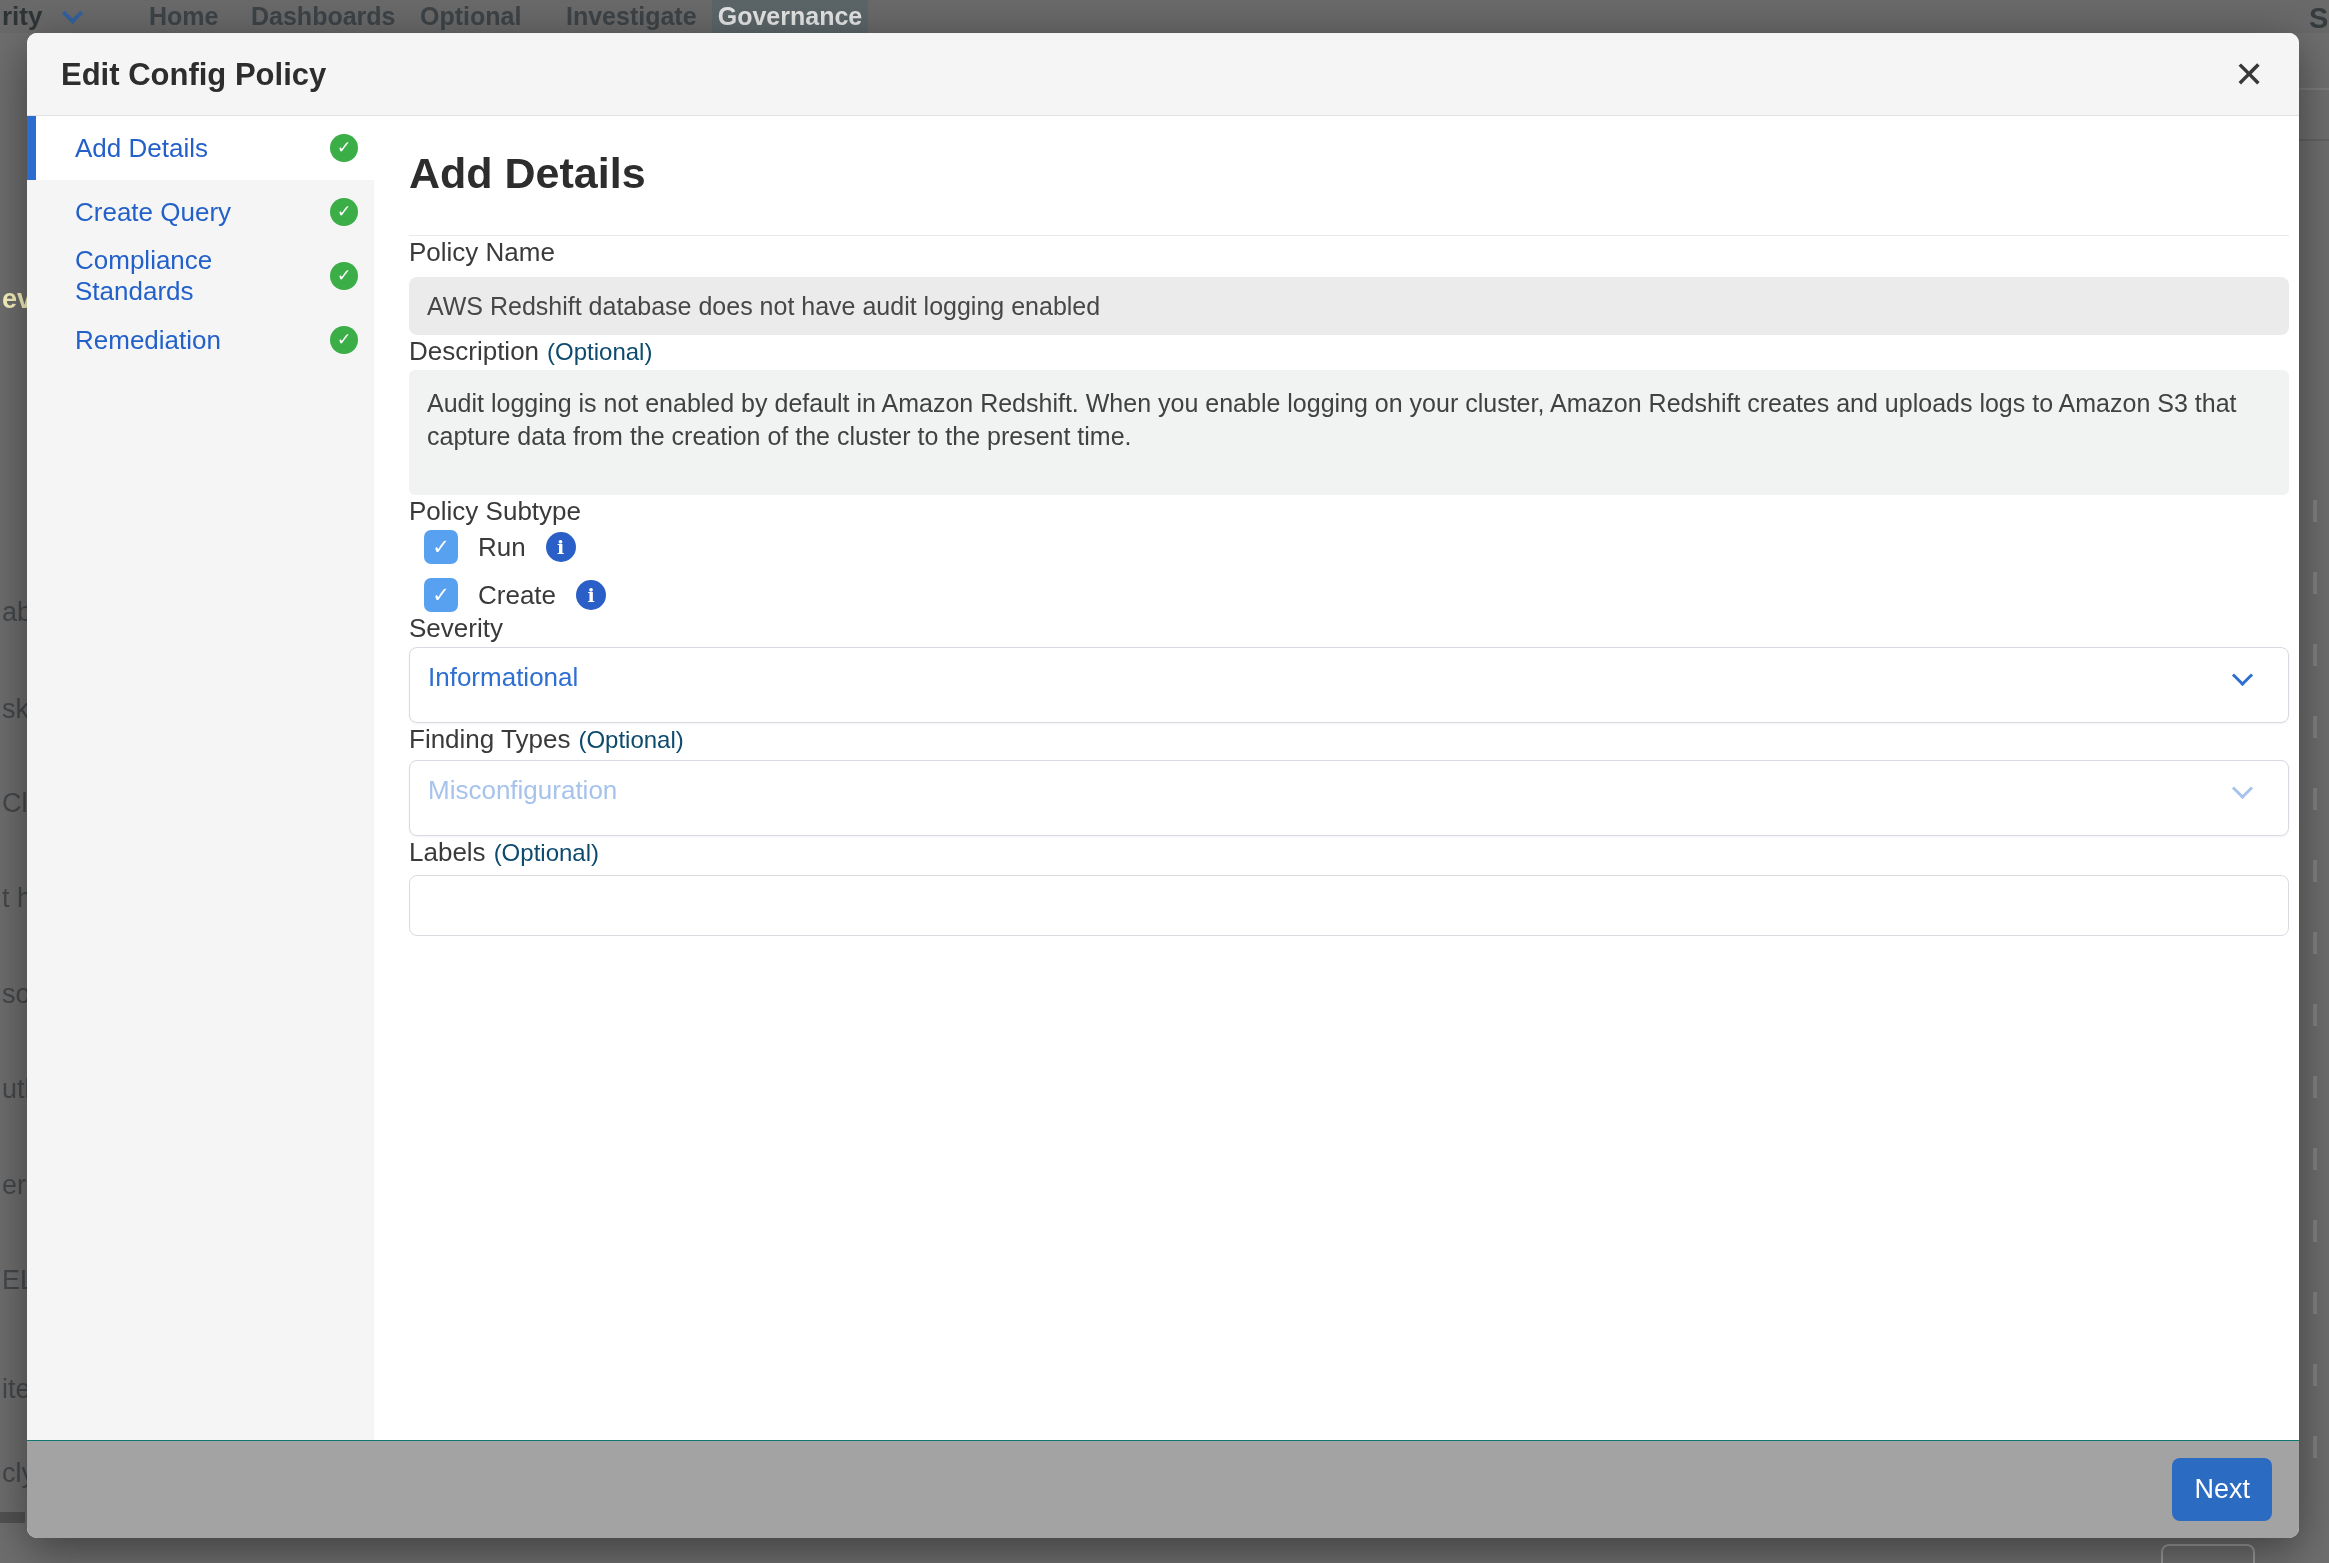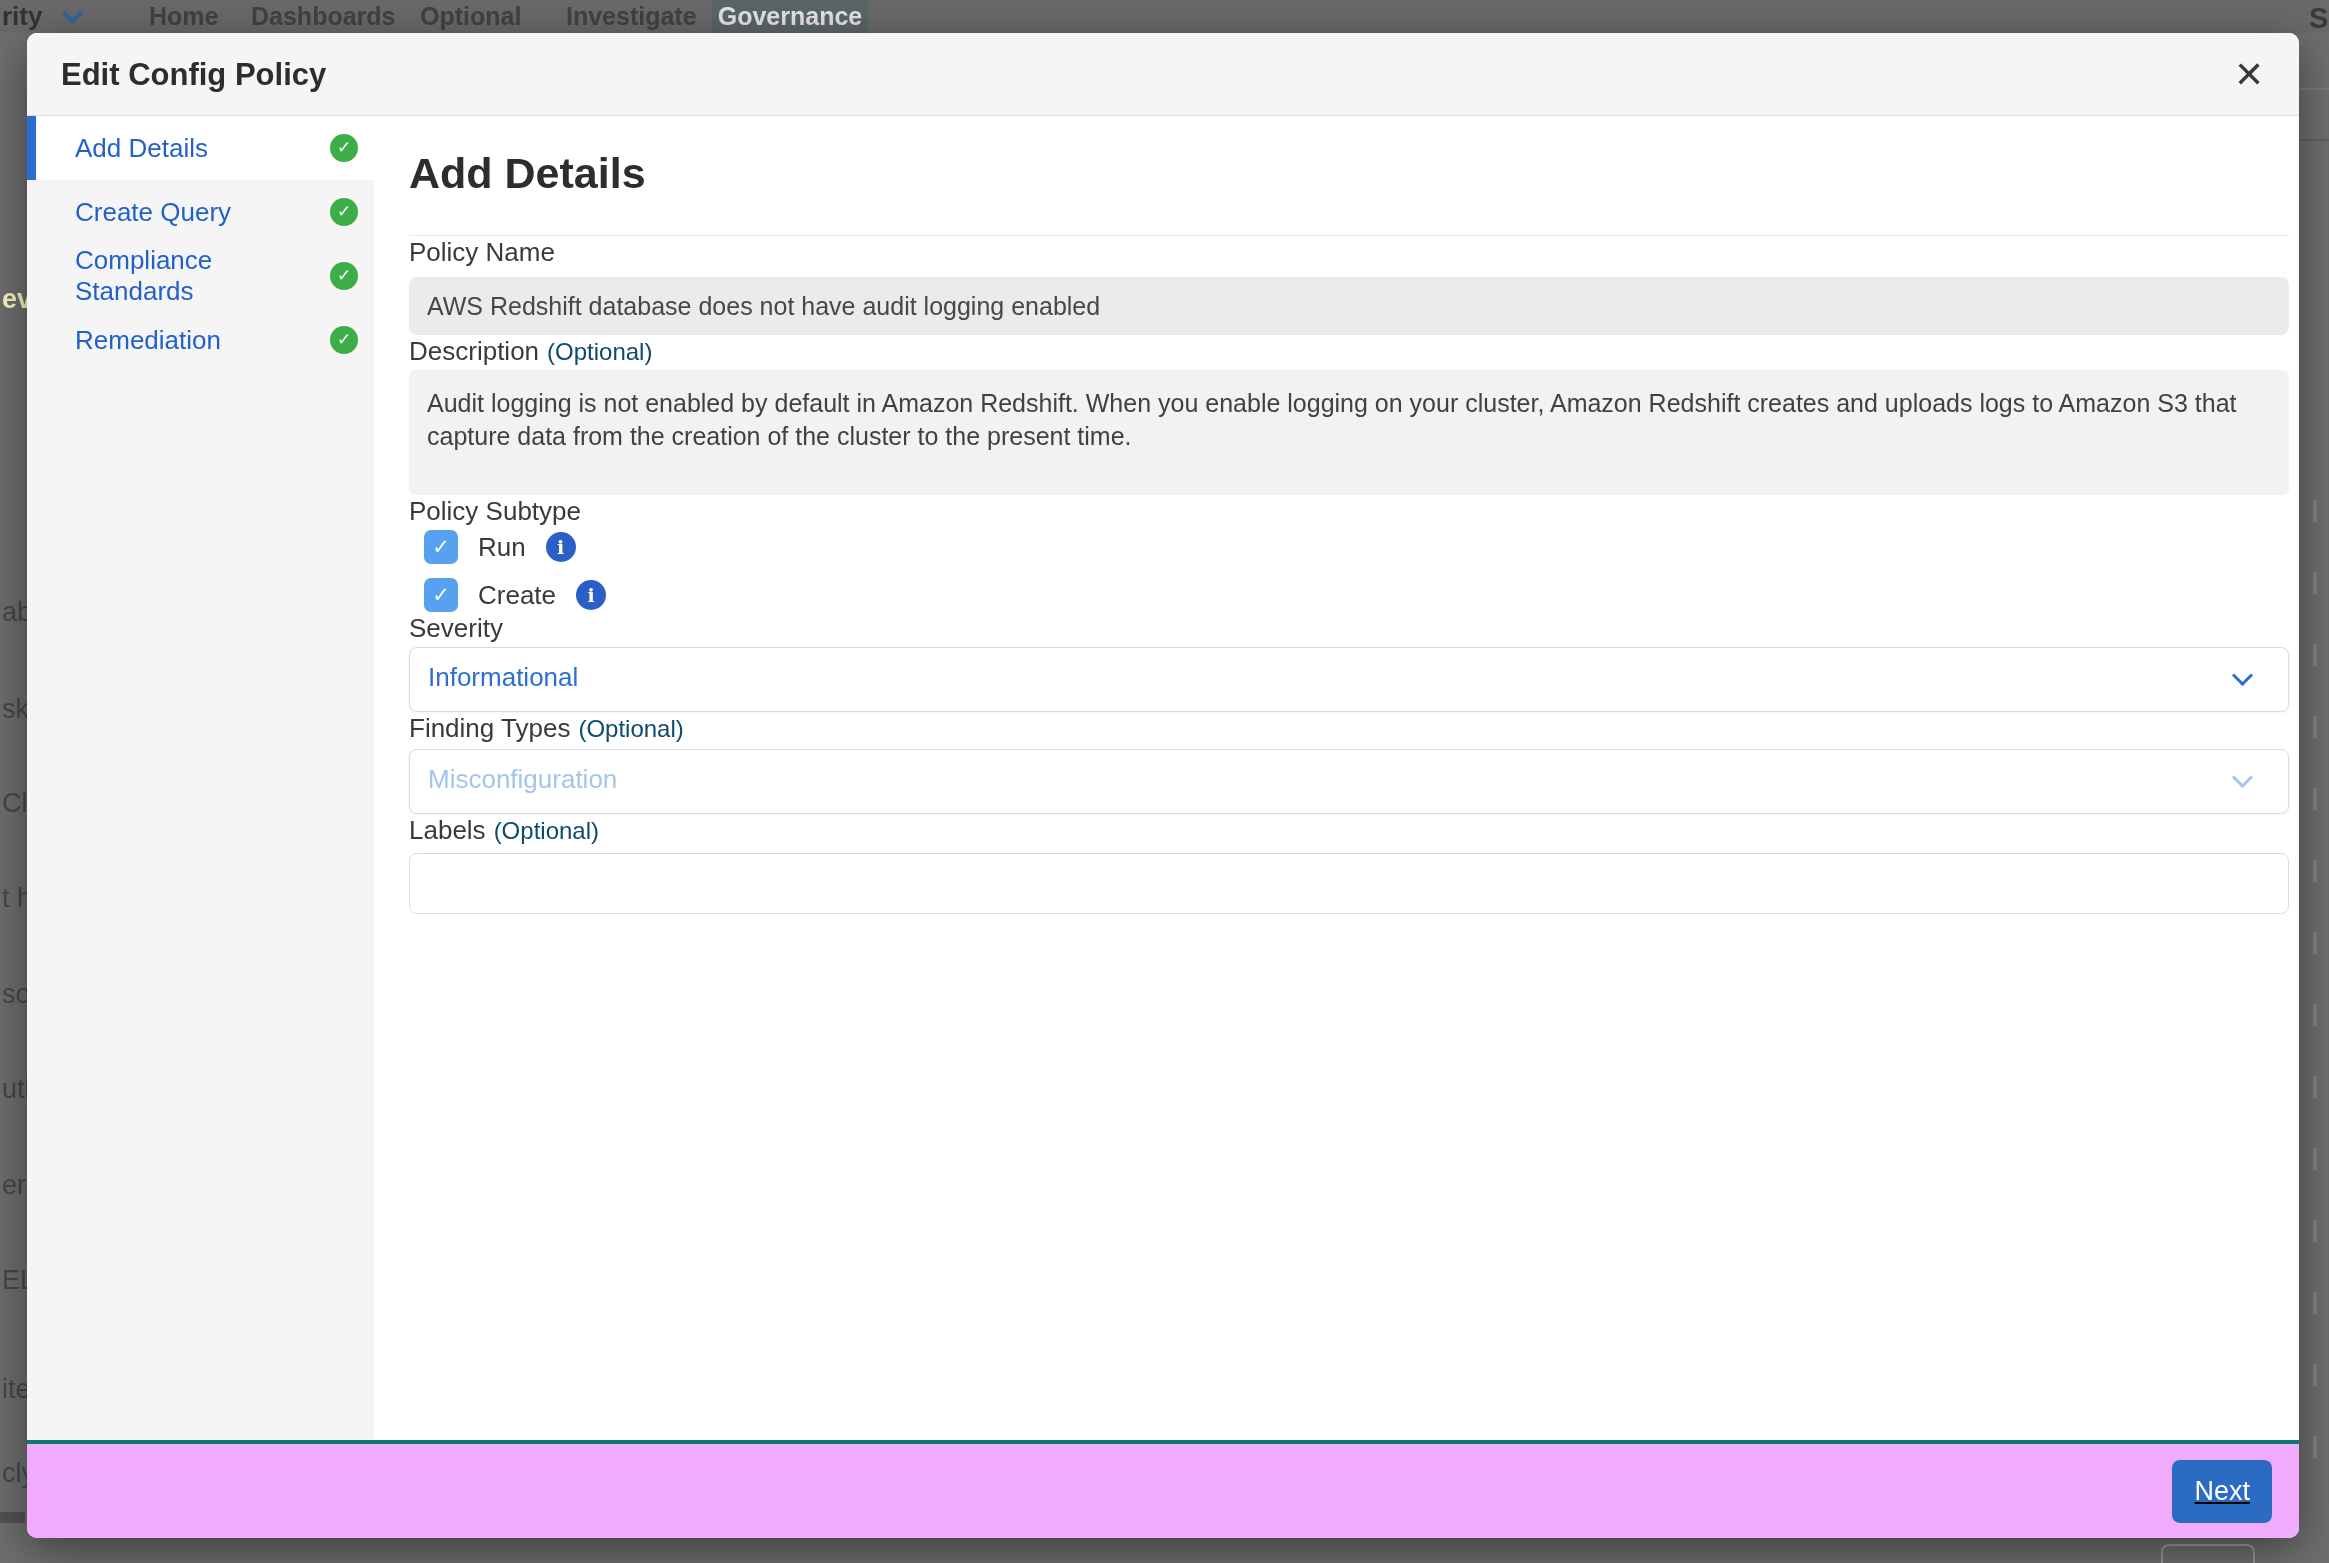--- a/index.html
+++ b/index.html
@@ -70,36 +70,36 @@
   .check-row { display:flex; align-items:center; margin-left:15px; height:34px; }
   .check-row.first { margin-top:3px; }
   .check-row.second { margin-top:14px; }
   .checkbox { width:34px; height:34px; border-radius:7px; background:#58a1f1; color:#fff;
     font-size:21px; font-weight:700; line-height:34px; text-align:center; cursor:pointer; }
   .check-label { margin-left:20px; font-size:26px; color:#3a3a3a; }
   .info-icon { margin-left:20px; width:30px; height:30px; border-radius:50%; background:#2a5fc8; color:#fff;
     font-size:19px; font-weight:700; line-height:30px; text-align:center; font-style:normal; cursor:pointer;
     font-family:"DejaVu Serif",serif; }
 
-  .select { position:relative; margin-top:3px; height:65px; background:#fff; border:1px solid #d7dae0;
+  .select { position:relative; margin-top:3px; height:76px; background:#fff; border:1px solid #d7dae0;
     border-radius:8px; box-shadow:0 1px 3px rgba(0,0,0,.05); cursor:pointer; }
   .select.finding { margin-top:4px; }
   .select-value { font-size:26px; line-height:58px; padding-left:18px; color:#2e6fd2; }
   .select.finding .select-value { color:#a6c3ed; }
   .select-chevron { position:absolute; right:38px; top:20px; width:15px; height:15px;
     border-right:3.5px solid #2e6fd2; border-bottom:3.5px solid #2e6fd2; transform:rotate(45deg); }
   .select.finding .select-chevron { border-color:#a6c3ed; }
 
   .labels-input { display:block; width:100%; margin-top:6px; height:61px; background:#fff;
     border:1px solid #d8dbe0; border-radius:8px; font-size:26px; color:#474747; padding:0 18px;
     font-family:inherit; outline:none; }
 
-  .modal-footer { flex:0 0 98px; height:98px; background:#f0abfc; border-top:4px solid #0f766e;
+  .modal-footer { flex:0 0 98px; height:98px; background:#a3a3a3; border-top:1px solid #0f766e;
     border-radius:0 0 10px 10px; display:flex; align-items:center; justify-content:flex-end;
-    padding-right:27px;text-decoration:underline; }
+    padding-right:27px; }
   .next-btn { min-width:82px; height:63px; padding:0 22px; background:#2c6bc2; color:#ffffff;
     border:none; border-radius:8px; font-size:27px; font-family:inherit; cursor:pointer; }
 </style>
 </head>
 <body>
 
 <div>
   <div class="navbar">
     <span class="nav-frag">rity</span>
     <span class="nav-chevron"></span>

